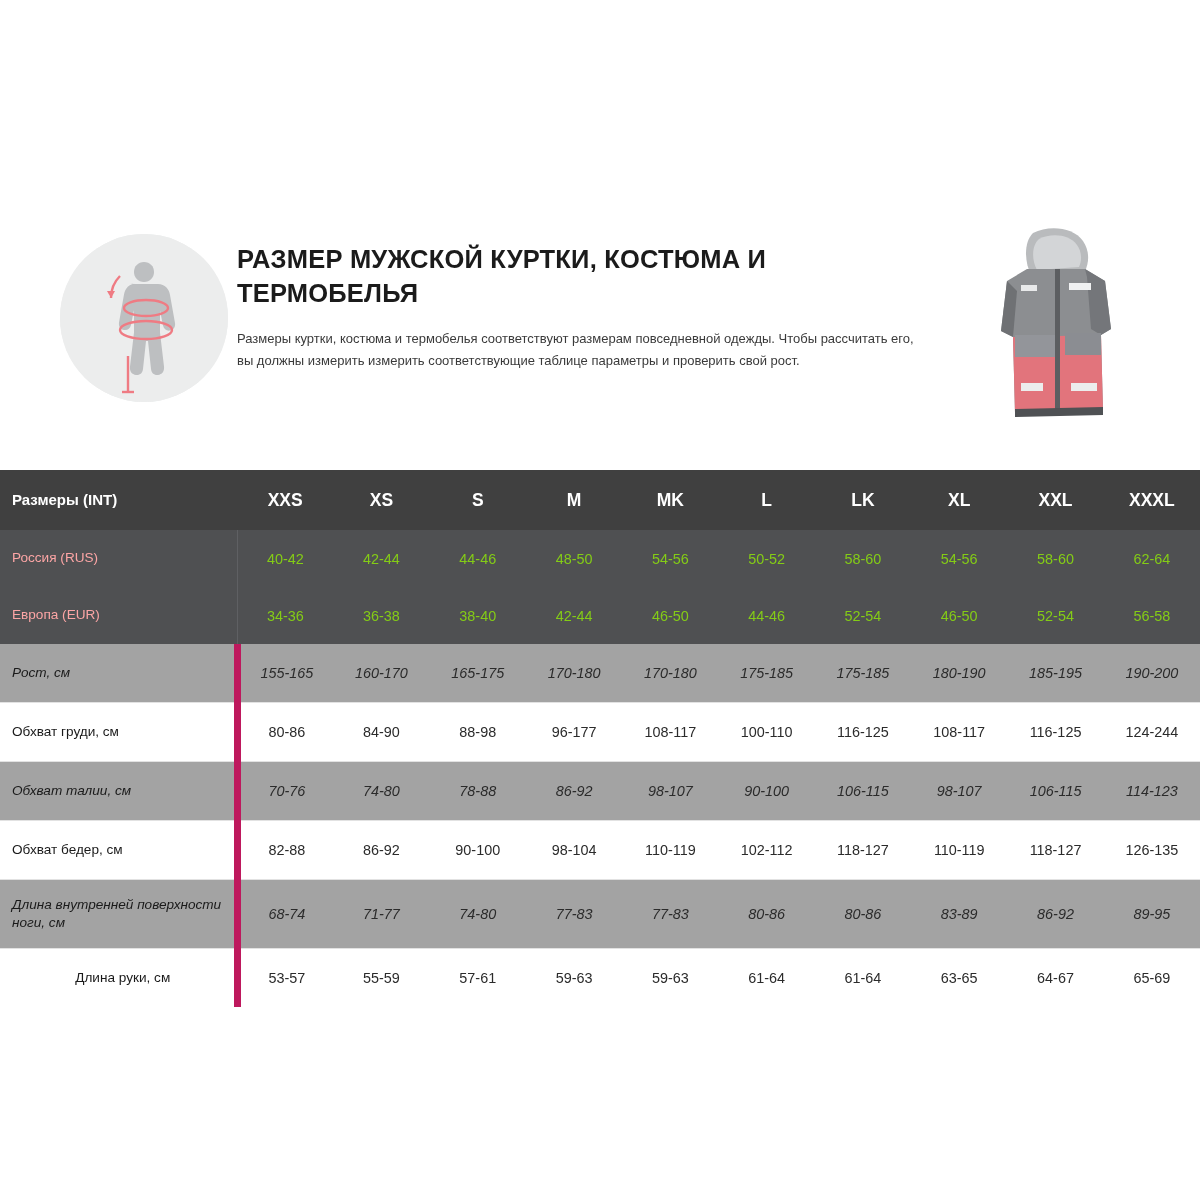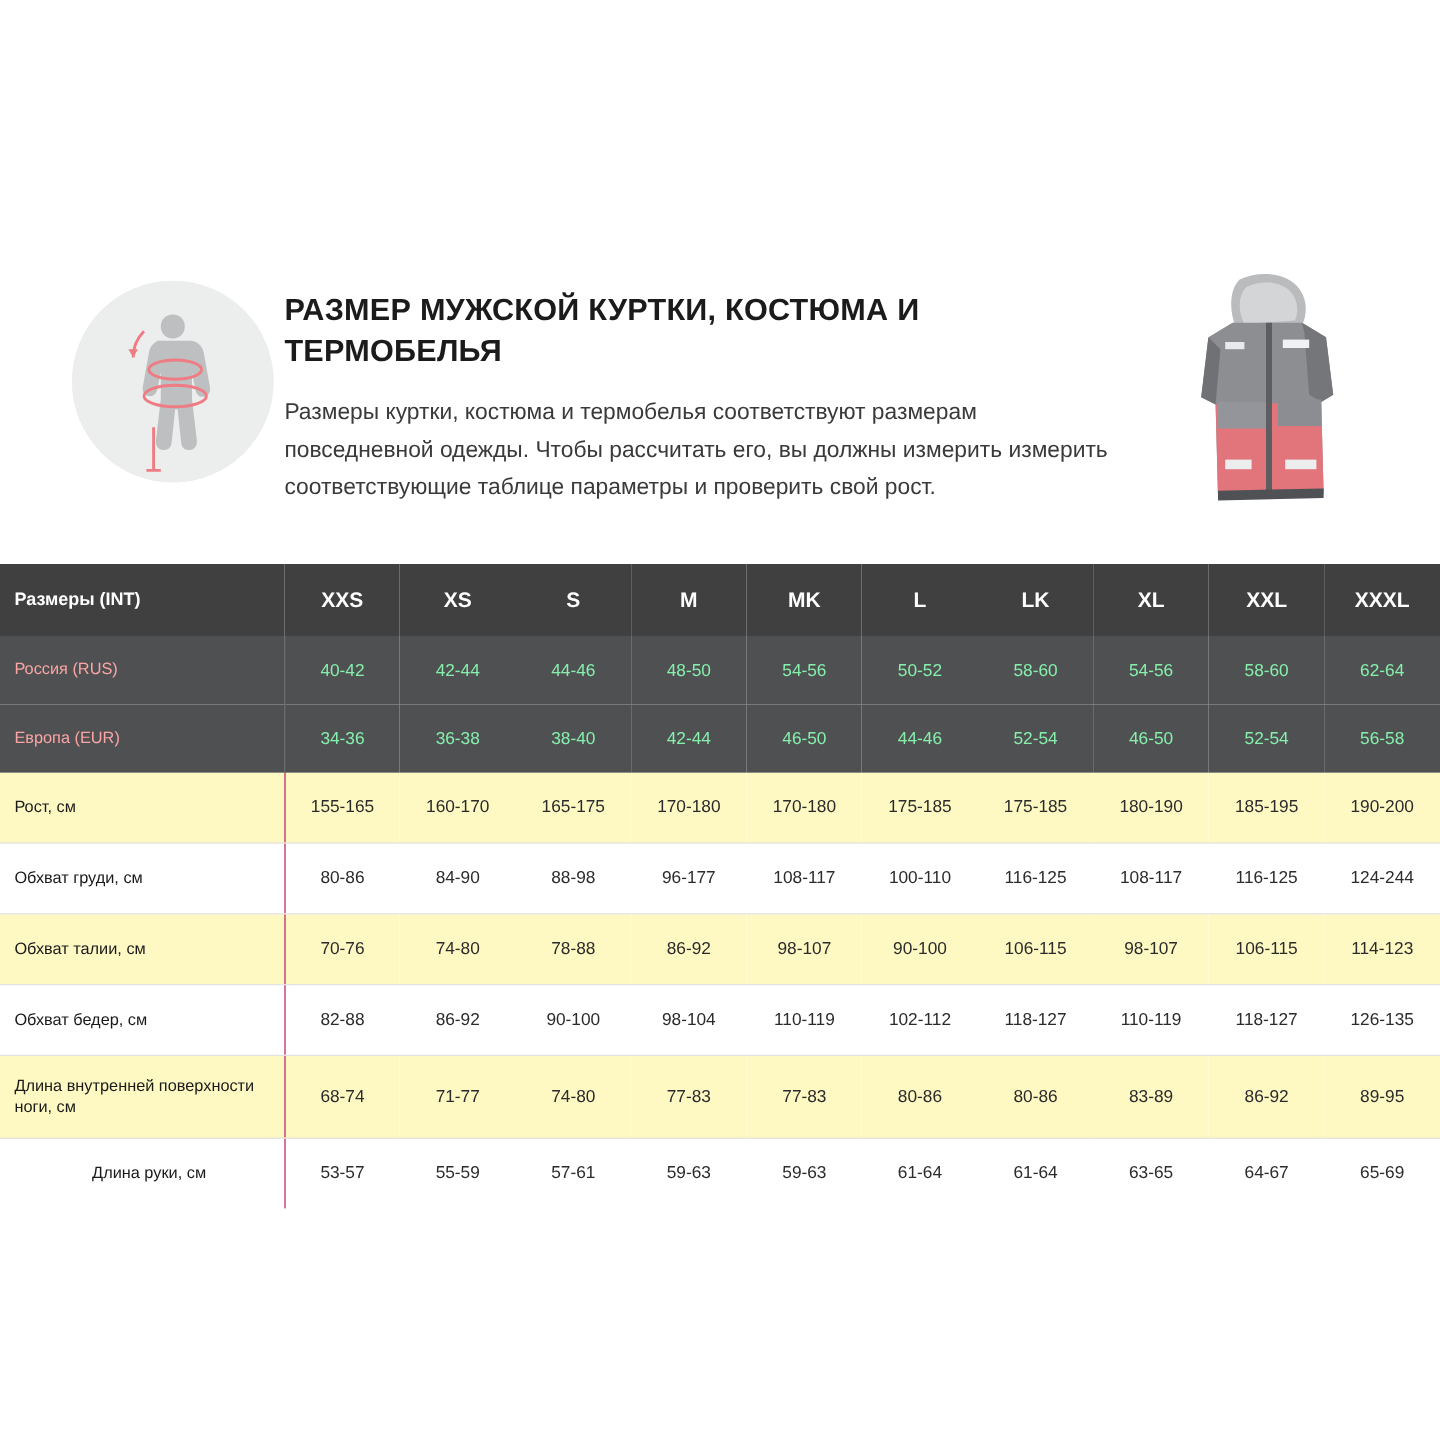--- a/index.html
+++ b/index.html
@@ -48,21 +48,21 @@
   }
   .header-title {
     font-size: 25.5px;
     font-weight: bold;
     line-height: 1.32;
     letter-spacing: 0.2px;
     color: #1b1b1b;
     margin: 0 0 18px 0;
   }
   .header-desc {
-    font-size: 19px;
+    font-size: 13px;
     line-height: 1.66;
     color: #3a3a3a;
     margin: 0;
   }
   .jacket {
     position: absolute;
     left: 955px;
     top: 0px;
     width: 200px;
     height: 210px;
@@ -123,38 +123,39 @@
     background: #4f5052;
     color: #f0f0f0;
     height: 57px;
   }
   tr.r-dark td.c-label {
     color: #fca5a5;
     font-weight: normal;
     font-size: 13.6px;
   }
   tr.r-dark td.c-val {
-    color: #86efac;
+    color: #84cc16;
   }
   tr.r-dark.first td { border-top: none; }
   tr.r-dark td.sep-left { border-left: 1px solid #5f6063; }
 
   
   tr.r-light td {
     background: #ffffff;
     height: 58px;
   }
   tr.r-light.alt td {
-    background: #fef9c3;
+    background: #a3a3a3;
+    font-style: italic;
   }
   tr.r-light td {
     border-bottom: 1px solid #e2e2e2;
   }
   tr.r-light td.sep-left {
-    border-left: 1px solid #be185d;
+    border-left: 7px solid #be185d;
   }
   tr.r-light.tall td { height: 68px; }
   tr.r-light.last td { border-bottom: none; text-align: center; }
 </style>
 </head>
 <body>
 
 <div class="page">
 
   <div class="header">

